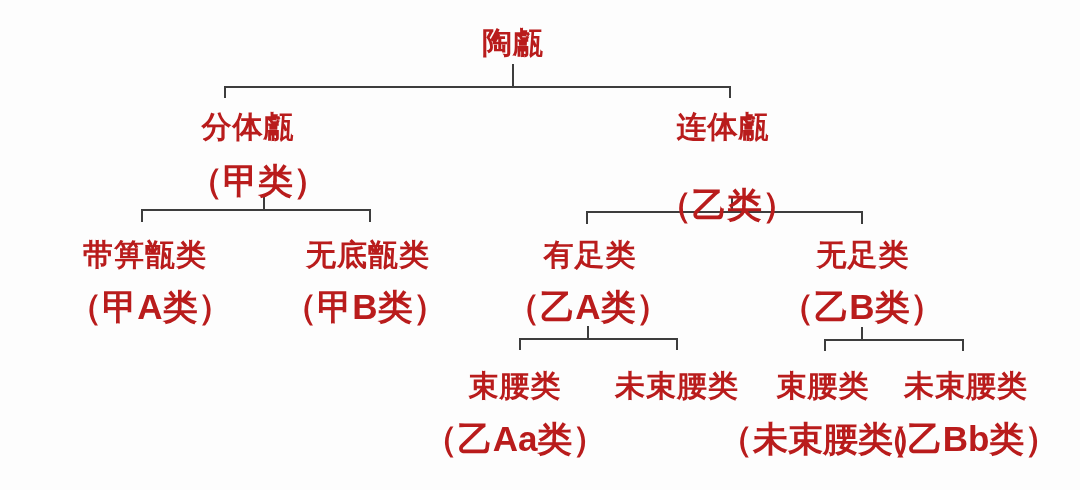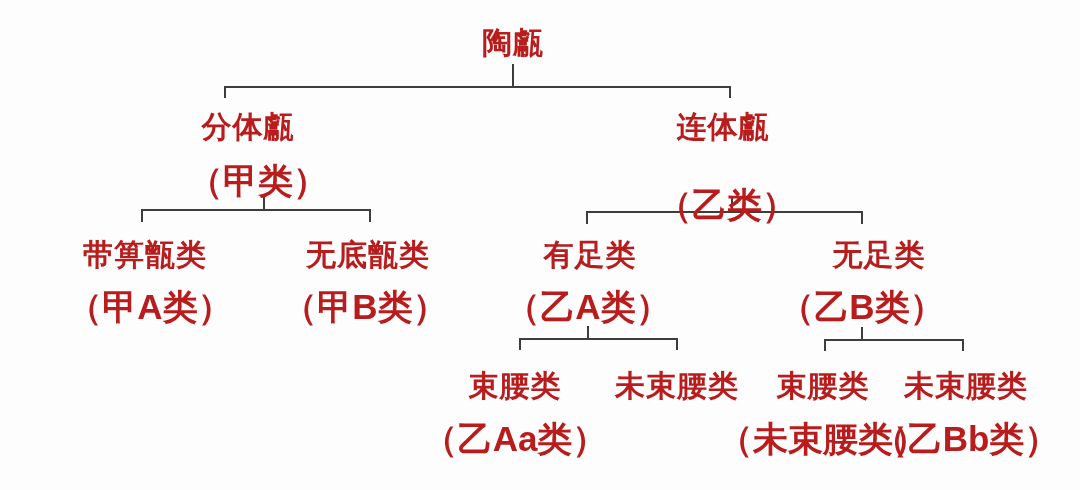--- a/index.html
+++ b/index.html
@@ -75,21 +75,21 @@
 
   <div class="node" style="left:145px; top:240px;">带箅甑类</div>
   <div class="node code" style="left:150px; top:289px;">（甲A类）</div>
 
   <div class="node" style="left:368px; top:240px;">无底甑类</div>
   <div class="node" style="left:590px; top:240px;">有足类</div>
 
   <div class="node code" style="left:365px; top:289px;">（甲B类）</div>
   <div class="node code" style="left:588px; top:289px;">（乙A类）</div>
 
-  <div class="node" style="left:863px; top:240px;margin-left:16px;">无足类</div>
+  <div class="node" style="left:863px; top:240px;">无足类</div>
   <div class="node code" style="left:862px; top:289px;">（乙B类）</div>
 
   <div class="node" style="left:515px; top:371px;">束腰类</div>
   <div class="node code" style="left:515px; top:421px;">（乙Aa类）</div>
 
   <div class="node" style="left:677px; top:371px;">未束腰类</div>
 
   <div class="node" style="left:823px; top:371px;">束腰类</div>
   <div class="node code" style="left:823px; top:421px;">（未束腰类）</div>
 

